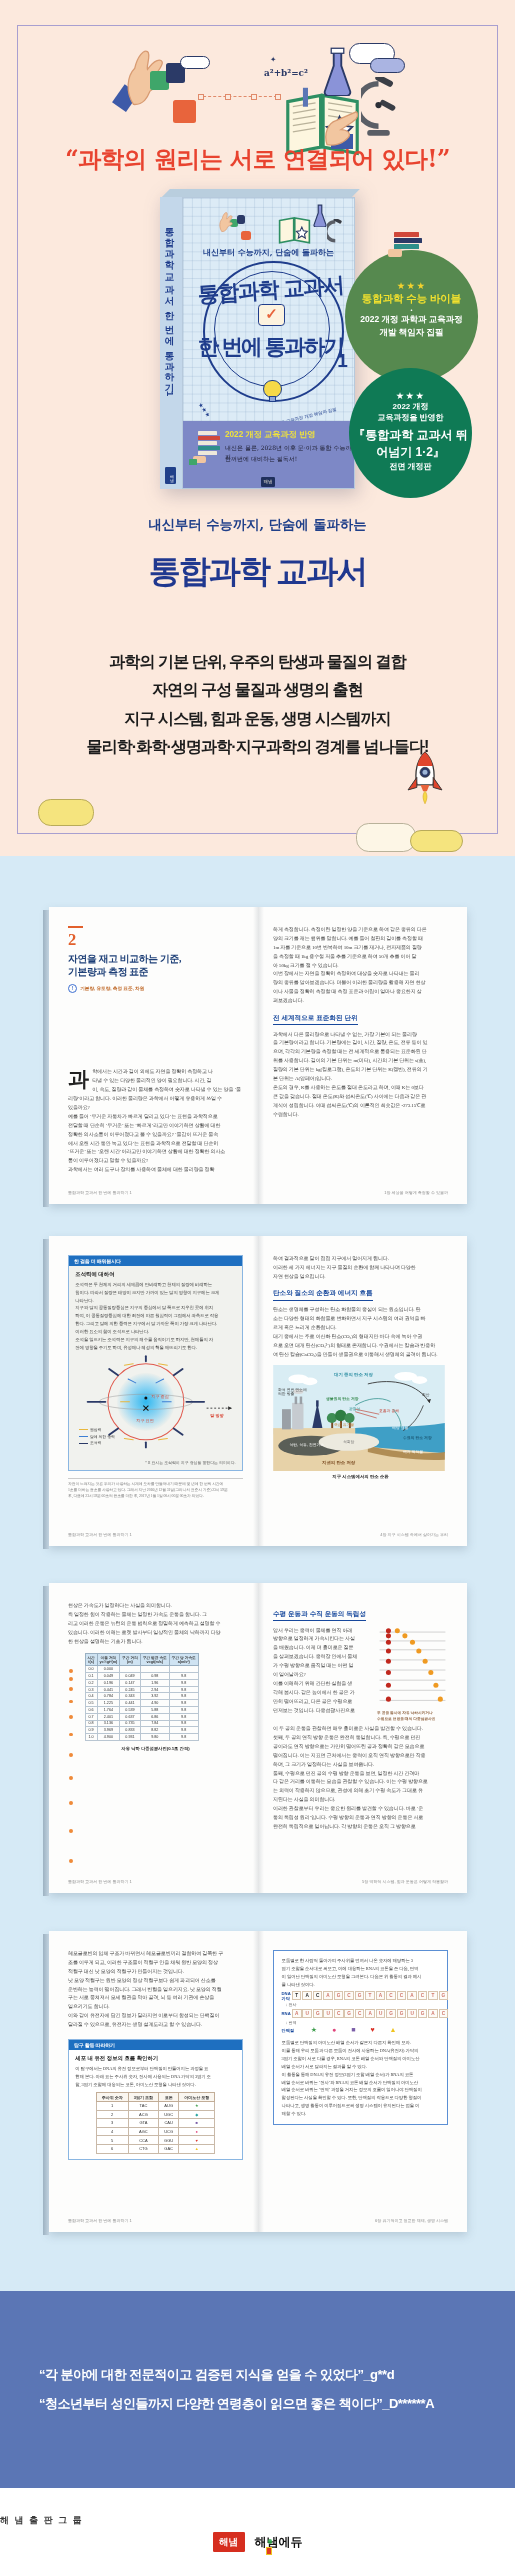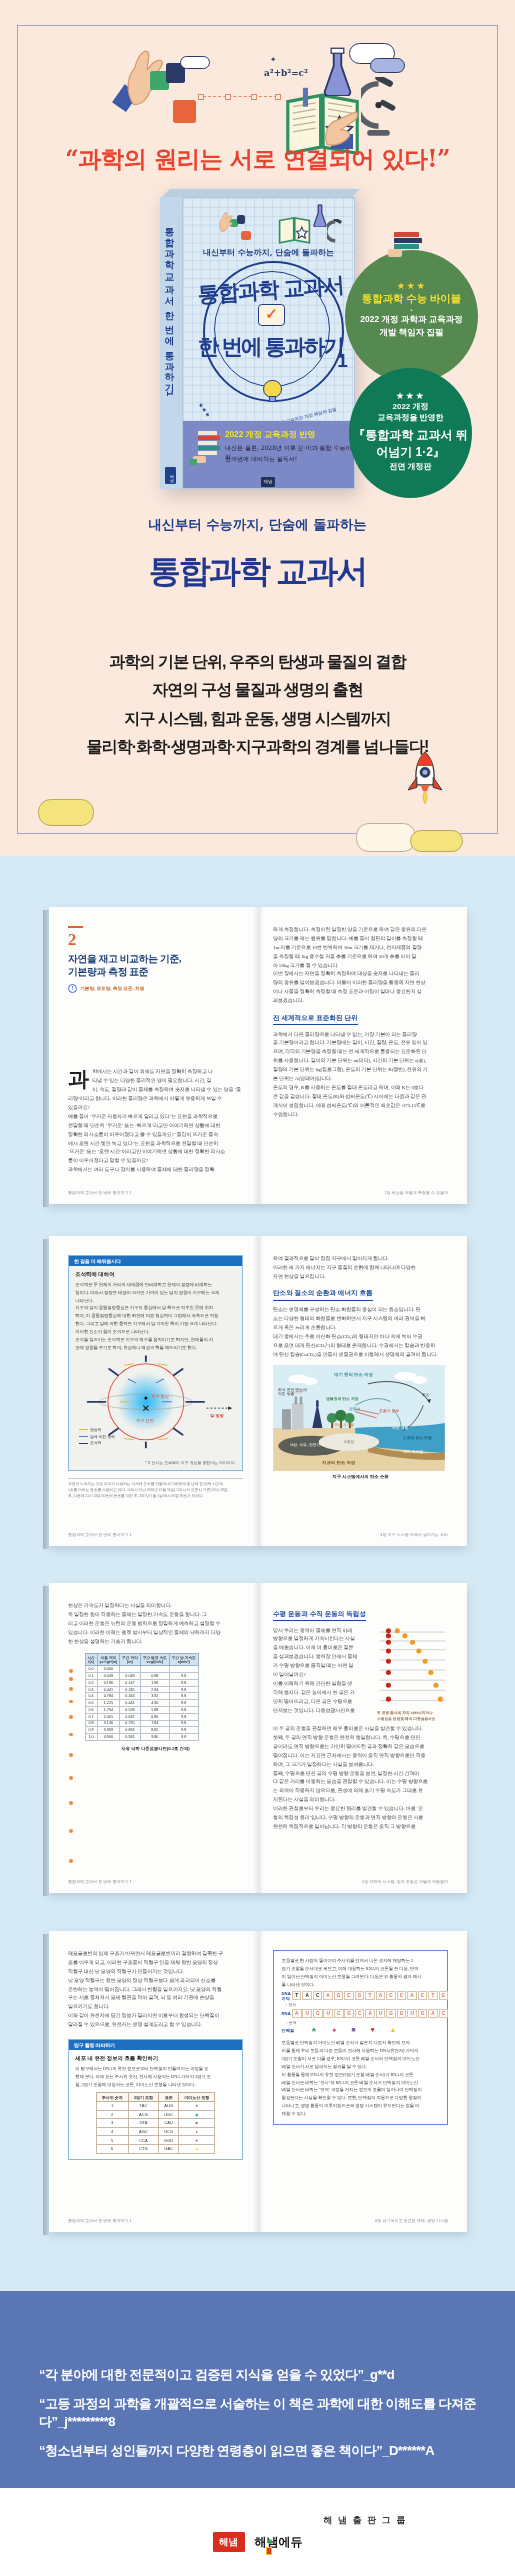--- a/index.html
+++ b/index.html
@@ -140,21 +140,21 @@
   .stripstep{font-size:4px;color:#555;margin:1.3px 0 0 3.8px;}
 
   
   .reviews{position:absolute;left:0;top:2291px;width:515px;height:197px;background:#5b76b5;color:#fff;}
   .rv-title{position:absolute;left:0;top:33px;width:515px;text-align:center;color:#f7e000;font-weight:800;font-size:19px;letter-spacing:-0.9px;}
   .rv-list{position:absolute;left:39px;top:75px;right:25px;}
   .rv-item{font-size:13px;font-weight:600;letter-spacing:-0.5px;margin-bottom:10.8px;}
 
   
   .sitefooter{position:absolute;left:0;top:2489px;width:515px;height:87px;background:#fff;}
-  .grp{position:absolute;left:0;top:25px;width:411px;text-align:right;font-size:8.9px;color:#3a3a3a;letter-spacing:5.7px;font-weight:bold;}
+  .grp{position:absolute;left:0;top:25px;width:411px;text-align:left;font-size:8.9px;color:#3a3a3a;letter-spacing:5.7px;font-weight:bold;}
   .logos{position:absolute;left:0;top:43px;width:515px;display:flex;justify-content:center;align-items:center;gap:10px;}
   .logo-hn{width:32px;height:20px;background:#d62e1f;border-radius:1.3px;color:#fff;font-weight:800;font-size:9.5px;text-align:center;line-height:20px;font-family:"Liberation Serif",serif;}
   .logo-edu{position:relative;font-weight:800;font-size:12px;color:#111;font-family:"Liberation Serif",serif;}
   .logo-edu .dotg{position:absolute;left:13.3px;top:5.7px;width:4.4px;height:4.4px;background:#2faa4a;border-radius:50%;opacity:.85;}
   .logo-edu .sqr{position:absolute;left:11.4px;bottom:-4.4px;width:4.4px;height:5.7px;background:#e03a22;border:0.6px solid #f0c420;}
 </style>
 </head>
 <body>
 
 <div class="page">
@@ -909,21 +909,20 @@
         </div>
         <div class="pfoot pfootR">6장 유기적이고 정교한 체제, 생명 시스템</div>
       </div>
     </div>
   </section>
 
   <section class="reviews">
     <div class="rv-list">
 
     <div class="rv-item">“각 분야에 대한 전문적이고 검증된 지식을 얻을 수 있었다”_g**d</div>
-        <div class="rv-item">“고등 과정의 과학을 개괄적으로 서술하는 이 책은 과학에 대한 이해도를 다져준다”_j*********8</div>
         <div class="rv-item">“청소년부터 성인들까지 다양한 연령층이 읽으면 좋은 책이다”_D******A</div>
       </div>
   </section>
 
   <section class="sitefooter">
     <div class="grp">해냄출판그룹</div>
     <div class="logos">
       <div class="logo-hn">해냄</div>
       <div class="logo-edu">
         <span>해냄에듀</span>

